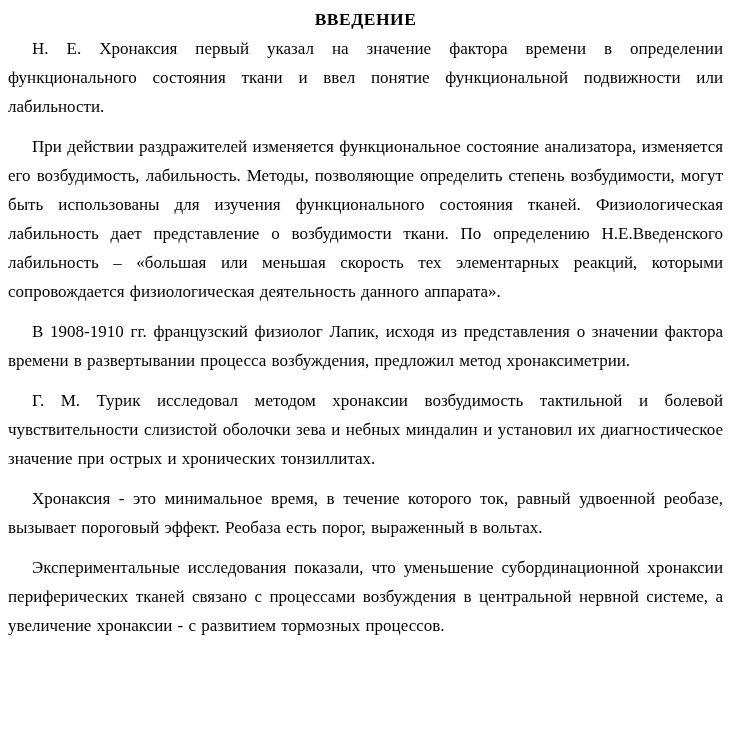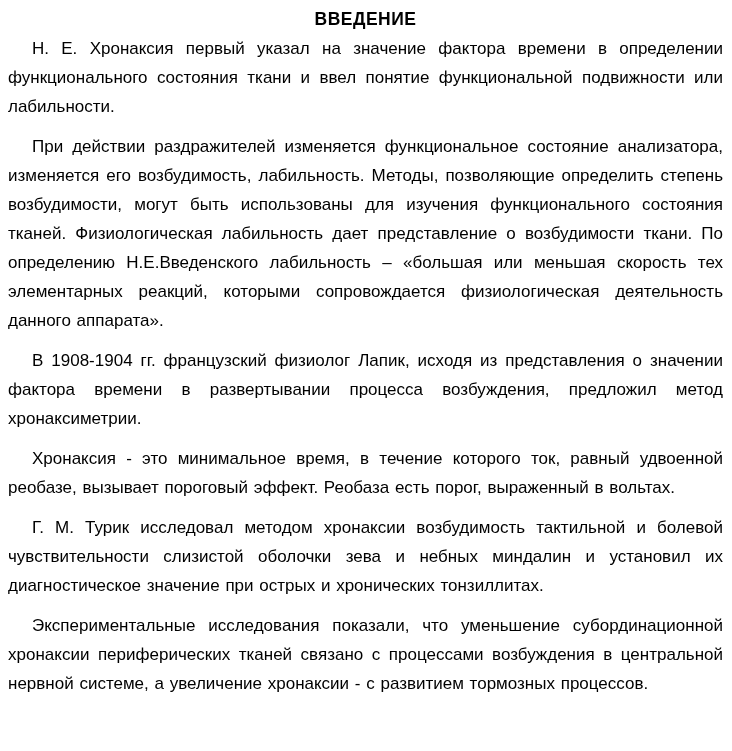--- a/index.html
+++ b/index.html
@@ -8,21 +8,21 @@
     padding: 0;
     background: #ffffff;
   }
   .page {
     width: 732px;
     height: 751px;
     box-sizing: border-box;
     background: #ffffff;
     padding: 5px 9px 0 8px;
     overflow: hidden;
-    font-family: Liberation Sans, sans-serif;
+    font-family: Liberation Serif, serif;
     color: #000000;
     font-size: 17px;
     line-height: 29px;
   }
   .doc-title {
     font-size: 17.5px;
     font-weight: bold;
     text-align: center;
     margin: 0 0 0 0;
     line-height: 29px;
@@ -42,20 +42,20 @@
 <body>
 
 <div class="page">
   <h1 class="doc-title">ВВЕДЕНИЕ</h1>
 
 
   <p class="doc-paragraph">Н. Е. Хронаксия первый указал на значение фактора времени в определении функционального состояния ткани и ввел понятие функциональной подвижности или лабильности.</p>
 
   <p class="doc-paragraph">При действии раздражителей изменяется функциональное состояние анализатора, изменяется его возбудимость, лабильность. Методы, позволяющие определить степень возбудимости, могут быть использованы для изучения функционального состояния тканей. Физиологическая лабильность дает представление о возбудимости ткани. По определению Н.Е.Введенского лабильность – «большая или меньшая скорость тех элементарных реакций, которыми сопровождается физиологическая деятельность данного аппарата».</p>
 
-  <p class="doc-paragraph">В 1908-1904 гг. французский физиолог Лапик, исходя из представления о значении фактора времени в развертывании процесса возбуждения, предложил метод хронаксиметрии.</p>
+  <p class="doc-paragraph">В 1908-1910 гг. французский физиолог Лапик, исходя из представления о значении фактора времени в развертывании процесса возбуждения, предложил метод хронаксиметрии.</p>
+
+  <p class="doc-paragraph">Г. М. Турик исследовал методом хронаксии возбудимость тактильной и болевой чувствительности слизистой оболочки зева и небных миндалин и установил их диагностическое значение при острых и хронических тонзиллитах.</p>
 
   <p class="doc-paragraph">Хронаксия - это минимальное время, в течение которого ток, равный удвоенной реобазе, вызывает пороговый эффект. Реобаза есть порог, выраженный в вольтах.</p>
-
-  <p class="doc-paragraph">Г. М. Турик исследовал методом хронаксии возбудимость тактильной и болевой чувствительности слизистой оболочки зева и небных миндалин и установил их диагностическое значение при острых и хронических тонзиллитах.</p>
 
   <p class="doc-paragraph">Экспериментальные исследования показали, что уменьшение субординационной хронаксии периферических тканей связано с процессами возбуждения в центральной нервной системе, а увеличение хронаксии - с развитием тормозных процессов.</p>
 </div>
 
 </body></html>

